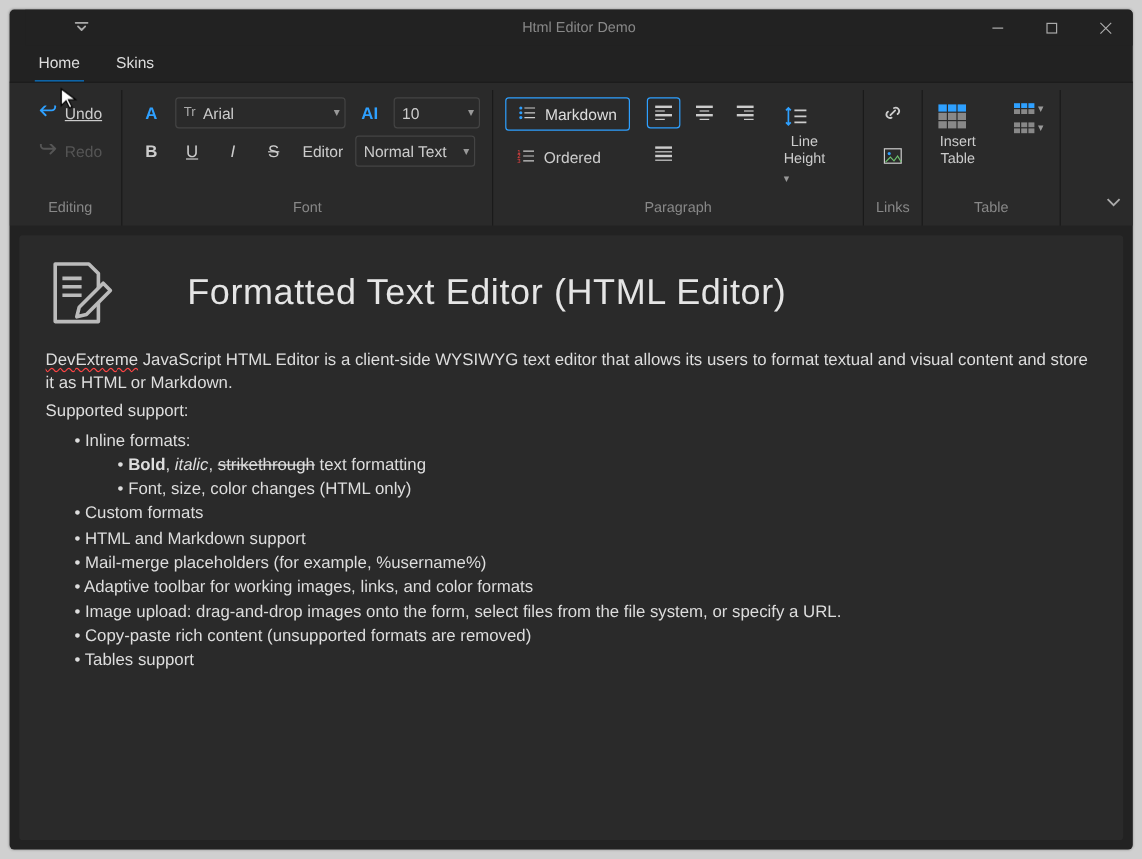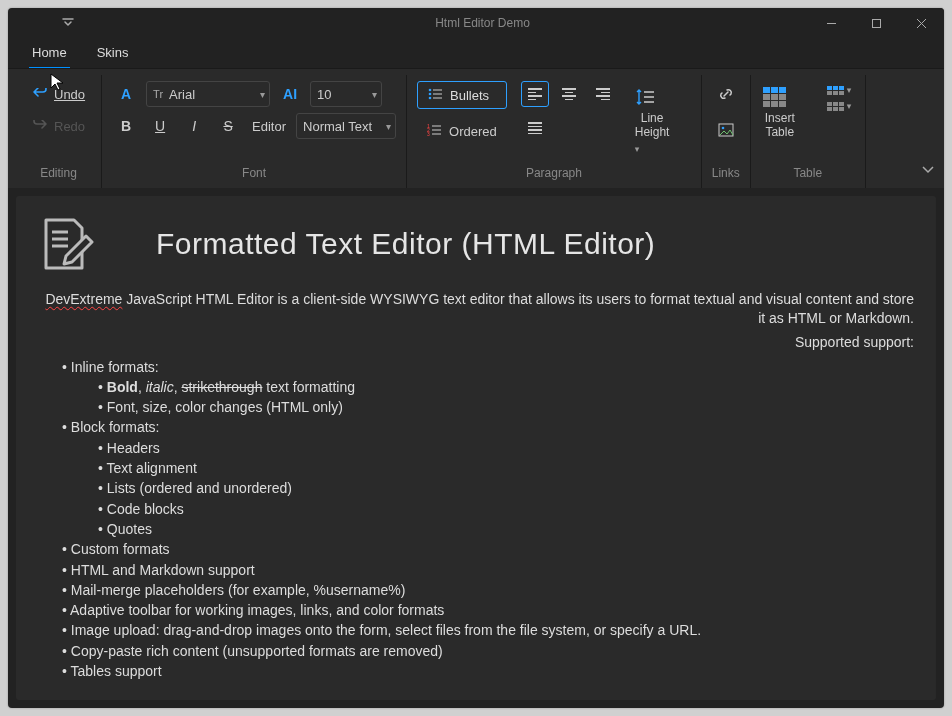--- a/index.html
+++ b/index.html
@@ -25,21 +25,21 @@
 .rbtn .ic { width: 16px; height: 16px; display: flex; align-items: center; justify-content: center; }
 .undo .ic { color: #2ea0ff; }
 .iconbtn { width: 28px; height: 26px; display: flex; align-items: center; justify-content: center; color: #ccc; border-radius: 3px; cursor: pointer; font-size: 14px; }
 .iconbtn.blue { color: #2ea0ff; }
 .iconbtn.bold { font-weight: bold; }
 .iconbtn.underline { text-decoration: underline; }
 .iconbtn.italic { font-style: italic; }
 .iconbtn.strike { text-decoration: line-through; }
 .combo { height: 26px; display: flex; align-items: center; border: 1px solid #444; border-radius: 3px; background: #2a2a2a; color: #ccc; font-size: 13px; padding: 0 4px 0 6px; gap: 6px; }
 .combo .arrow { color: #999; font-size: 10px; }
-.font-combo { width: 124px; }
+.font-combo { width: 142px; }
 .size-combo { width: 72px; }
 .style-combo { width: 100px; }
 .pillbtn { height: 28px; display: flex; align-items: center; gap: 6px; padding: 0 10px; color: #ccc; font-size: 13px; border-radius: 3px; cursor: pointer; }
 .pillbtn.active { border: 1px solid #2ea0ff; color: #ddd; }
 .pillbtn .ic { color: #2ea0ff; width: 16px; }
 .pillbtn.ordered .ic { color: #ff4444; }
 .alignbtn { width: 28px; height: 26px; display: flex; align-items: center; justify-content: center; border-radius: 3px; cursor: pointer; }
 .alignbtn.active { border: 1px solid #2ea0ff; }
 .align-lines { display: flex; flex-direction: column; gap: 2px; width: 14px; }
 .align-lines .l { height: 1.5px; background: #ccc; }
@@ -53,21 +53,21 @@
 .tablegrid .cell { background: #888; }
 .tablegrid .cell.hl { background: #2ea0ff; }
 .table-dd { width: 28px; display: flex; flex-direction: column; gap: 6px; padding-top: 4px; }
 .table-dd-item { display: flex; align-items: center; gap: 3px; }
 .collapse-btn { position: absolute; right: 10px; bottom: 10px; color: #888; cursor: pointer; }
 .content { flex: 1; background: #2a2a2a; margin: 8px; border-radius: 3px; padding: 20px 22px; color: #ddd; font-size: 14px; overflow: auto; }
 .doc-header { display: flex; align-items: center; gap: 18px; margin-bottom: 18px; }
 .doc-header svg { flex-shrink: 0; }
 .doc-title { font-size: 30px; font-weight: normal; letter-spacing: .5px; color: #e5e5e5; margin-left: 44px; }
 .err-underline { text-decoration: underline wavy #ff4444; text-decoration-thickness: 1px; text-underline-offset: 2px; }
-.para { margin-bottom: 4px; line-height: 1.4; text-align: right; }
+.para { margin-bottom: 4px; line-height: 1.4; }
 .bullets { list-style: none; padding-left: 24px; }
 .bullets li::before { content: '• '; }
 .bullets li { line-height: 1.45; }
 .bullets .bullets { padding-left: 36px; }
 .fmt-bold { font-weight: bold; }
 .fmt-italic { font-style: italic; }
 .fmt-strike { text-decoration: line-through; }
 .heading-label { color: #ccc; font-size: 13px; padding: 0 4px; }
 .cursor-overlay { position: fixed; left: 50px; top: 73px; pointer-events: none; z-index: 999; }
 </style>
@@ -170,21 +170,21 @@
             <span class="ic">
               <svg width="14" height="12">
                   <circle cx="2" cy="2" r="1.3" fill="#2ea0ff"></circle>
                   <line x1="5" y1="2" x2="14" y2="2" stroke="#ccc"></line>
                   <circle cx="2" cy="6" r="1.3" fill="#2ea0ff"></circle>
                   <line x1="5" y1="6" x2="14" y2="6" stroke="#ccc"></line>
                   <circle cx="2" cy="10" r="1.3" fill="#2ea0ff"></circle>
                   <line x1="5" y1="10" x2="14" y2="10" stroke="#ccc"></line>
                 </svg>
             </span>
-            <span>Bullets</span>
+            <span>Markdown</span>
           </div>
           <div class="pillbtn ordered">
             <span class="ic">
               <svg width="14" height="12">
                   <text x="0" y="4" font-size="5" fill="#ff4444">1</text>
                   <line x1="5" y1="2" x2="14" y2="2" stroke="#ccc"></line>
                   <text x="0" y="8" font-size="5" fill="#ff4444">2</text>
                   <line x1="5" y1="6" x2="14" y2="6" stroke="#ccc"></line>
                   <text x="0" y="12" font-size="5" fill="#ff4444">3</text>
                   <line x1="5" y1="10" x2="14" y2="10" stroke="#ccc"></line>
@@ -337,29 +337,20 @@
     </p>
     <p class="para">Supported support:</p>
 
     <ul class="bullets">
       <li><span>Inline formats:</span>
         <ul class="bullets">
           <li><span class="fmt-bold">Bold</span><span>, </span><span class="fmt-italic">italic</span><span>, </span><span class="fmt-strike">strikethrough</span><span> text formatting</span></li>
           <li>Font, size, color changes (HTML only)</li>
         </ul>
       </li>
-      <li><span>Block formats:</span>
-        <ul class="bullets">
-          <li>Headers</li>
-          <li>Text alignment</li>
-          <li>Lists (ordered and unordered)</li>
-          <li>Code blocks</li>
-          <li>Quotes</li>
-        </ul>
-      </li>
       <li>Custom formats</li>
       <li>HTML and Markdown support</li>
       <li>Mail-merge placeholders (for example, %username%)</li>
       <li>Adaptive toolbar for working images, links, and color formats</li>
       <li>Image upload: drag-and-drop images onto the form, select files from the file system, or specify a URL.</li>
       <li>Copy-paste rich content (unsupported formats are removed)</li>
       <li>Tables support</li>
     </ul>
   </div>
 

